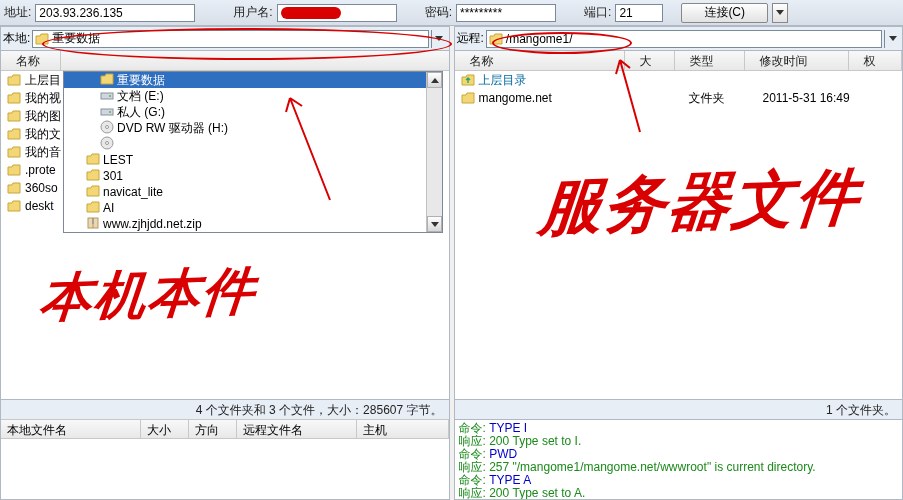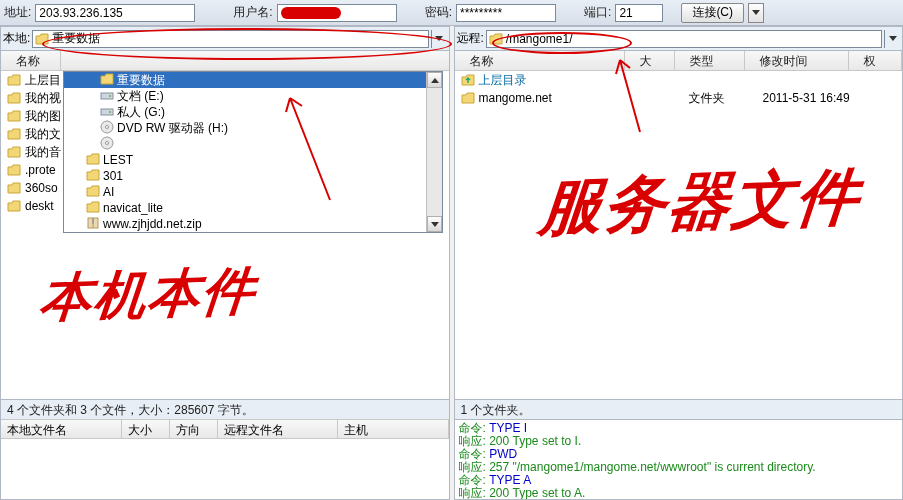--- a/index.html
+++ b/index.html
@@ -1,21 +1,21 @@
 <!DOCTYPE html>
 <html><head>
 <meta charset="utf-8">
 <style>
 * { box-sizing: border-box; margin: 0; padding: 0; font-family: "Microsoft YaHei", SimSun, Arial, sans-serif; font-size: 12px; }
 body { background: #f0f0f0; width: 903px; height: 500px; overflow: hidden; position: relative; }
 
 .toolbar-top { height: 26px; background: linear-gradient(#e8eef6, #d8dfe8); border-bottom: 1px solid #b0b8c4; display: flex; align-items: center; padding: 0 4px; gap: 4px; }
 .toolbar-top label { color: #222; }
 .toolbar-top input[type=text], .toolbar-top input[type=password] { border: 1px solid #7a8a9a; height: 18px; padding: 0 3px; background: #fff; }
-.btn-connect { height: 20px; background: linear-gradient(#fefefe,#e2e2e2); border: 1px solid #888; padding: 0 10px; border-radius: 2px; cursor: pointer; }
+.btn-connect { height: 20px; background: linear-gradient(#fefefe,#e2e2e2); border: 1px solid #888; padding: 0 22px; border-radius: 2px; cursor: pointer; }
 .btn-drop { width: 16px; height: 20px; border: 1px solid #888; background: linear-gradient(#fefefe,#e2e2e2); cursor: pointer; display: flex; align-items: center; justify-content: center; }
 
 .main { display: flex; height: 474px; }
 .panel { flex: 1; display: flex; flex-direction: column; border: 1px solid #b0b8c4; background: #fff; min-width: 0; position: relative; }
 .panel.left { margin-right: 4px; }
 
 .pathbar { height: 24px; background: #e8eef6; border-bottom: 1px solid #b0b8c4; display: flex; align-items: center; padding: 0 2px; gap: 2px; }
 .pathbar-input { flex: 1; height: 18px; border: 1px solid #7a8a9a; background: #fff; display: flex; align-items: center; padding: 0 2px; gap: 3px; }
 .folder-icon { width: 14px; height: 12px; display: inline-block; }
 .folder-icon svg { display: block; }
@@ -29,21 +29,21 @@
 .filerow.parent .fname { color: #0369a1; }
 .filerow .fname { flex: 0 0 auto; }
 
 .dropdown-panel { position: absolute; left: 62px; top: 0; width: 380px; background: #fff; border: 1px solid #7a8a9a; z-index: 10; font-family: SimSun; }
 .dropdown-panel .dd-row { display: flex; align-items: center; gap: 3px; height: 16px; padding-left: 22px; }
 .dropdown-panel .dd-row.sel { background: #2f6fc0; color: #fff; padding-left: 36px; }
 .dropdown-panel .dd-row.indent2 { padding-left: 36px; }
 .dropdown-panel .dd-scroll { position: absolute; right: 0; top: 0; width: 16px; height: 100%; background: #e8e8e8; border-left: 1px solid #c0c0c0; }
 .dd-scroll-btn { height: 16px; background: linear-gradient(#fefefe,#d8d8d8); border: 1px solid #b0b0b0; display: flex; align-items: center; justify-content: center; }
 
-.statusbar { height: 20px; background: #e8eef6; border-top: 1px solid #b0b8c4; padding: 2px 6px; color: #222; }
+.statusbar { height: 20px; background: #e8eef6; border-top: 1px solid #b0b8c4; padding: 2px 6px; color: #222; text-align: right; }
 
 .queue-header { height: 20px; background: linear-gradient(#f8f8f8,#e8e8e8); border-top: 1px solid #c8c8c8; border-bottom: 1px solid #c8c8c8; display: flex; }
 .queue-header div { border-right: 1px solid #c8c8c8; padding: 2px 6px; }
 .queue-body { height: 60px; background: #fff; overflow-x: scroll; overflow-y: hidden; }
 .queue-body-inner { width: 600px; height: 100%; }
 
 .console { height: 80px; background: #fff; overflow-y: scroll; border-top: 1px solid #b0b8c4; font-family: "Courier New", monospace; font-size: 11px; padding: 2px 4px; line-height: 13px; }
 .console .ln { white-space: nowrap; }
 .console .cmd-label { color: #1a8a1a; }
 .console .cmd { color: #0000cc; }
@@ -229,41 +229,41 @@
           <div class="dd-row">
             <span><svg width="14" height="12" viewBox="0 0 14 12">
                 <path fill="#f3d675" stroke="#c9a63a" d="M1 3h4l1-2h7v10H1z"></path>
               </svg></span>
             <span>301</span>
           </div>
           <div class="dd-row">
             <span><svg width="14" height="12" viewBox="0 0 14 12">
                 <path fill="#f3d675" stroke="#c9a63a" d="M1 3h4l1-2h7v10H1z"></path>
               </svg></span>
+            <span>navicat_lite</span>
+          </div>
+          <div class="dd-row">
+            <span><svg width="14" height="12" viewBox="0 0 14 12">
+                <path fill="#f3d675" stroke="#c9a63a" d="M1 3h4l1-2h7v10H1z"></path>
+              </svg></span>
             <span>AI</span>
-          </div>
-          <div class="dd-row">
-            <span><svg width="14" height="12" viewBox="0 0 14 12">
-                <path fill="#f3d675" stroke="#c9a63a" d="M1 3h4l1-2h7v10H1z"></path>
-              </svg></span>
-            <span>navicat_lite</span>
           </div>
           <div class="dd-row">
             <span><svg width="14" height="14" viewBox="0 0 14 14">
                 <rect x="2" y="2" width="10" height="10" fill="#e8d8b8" stroke="#b89858"></rect>
                 <path d="M7 2v10" stroke="#b89858"></path>
                 <path d="M6 3h2M6 5h2M6 7h2" stroke="#888"></path>
               </svg></span>
             <span>www.zjhjdd.net.zip</span>
           </div>
         </div>
     </div>
     <div class="statusbar">4 个文件夹和 3 个文件，大小：285607 字节。</div>
     <div class="queue-header">
-      <div style="width:121px">本地文件名</div>
+      <div style="width:140px">本地文件名</div>
       <div style="width:48px">大小</div>
       <div style="width:48px">方向</div>
       <div style="width:120px">远程文件名</div>
       <div style="flex:1">主机</div>
     </div>
     <div class="queue-body">
         <div class="queue-body-inner"></div>
       </div>
   </div>
 

